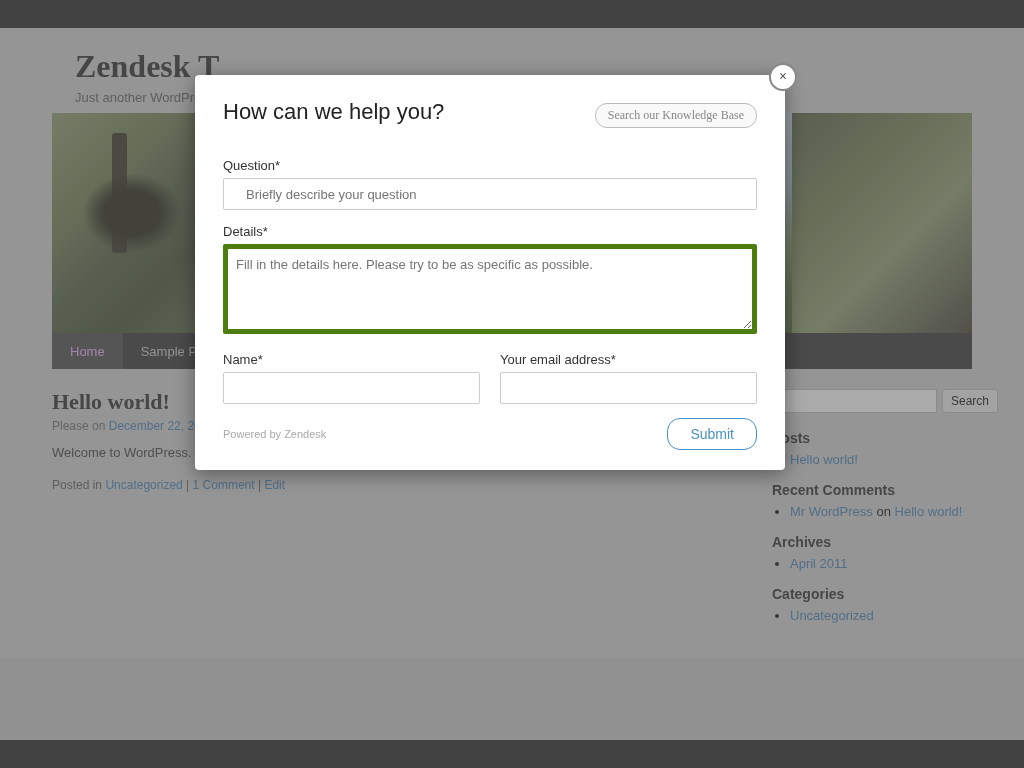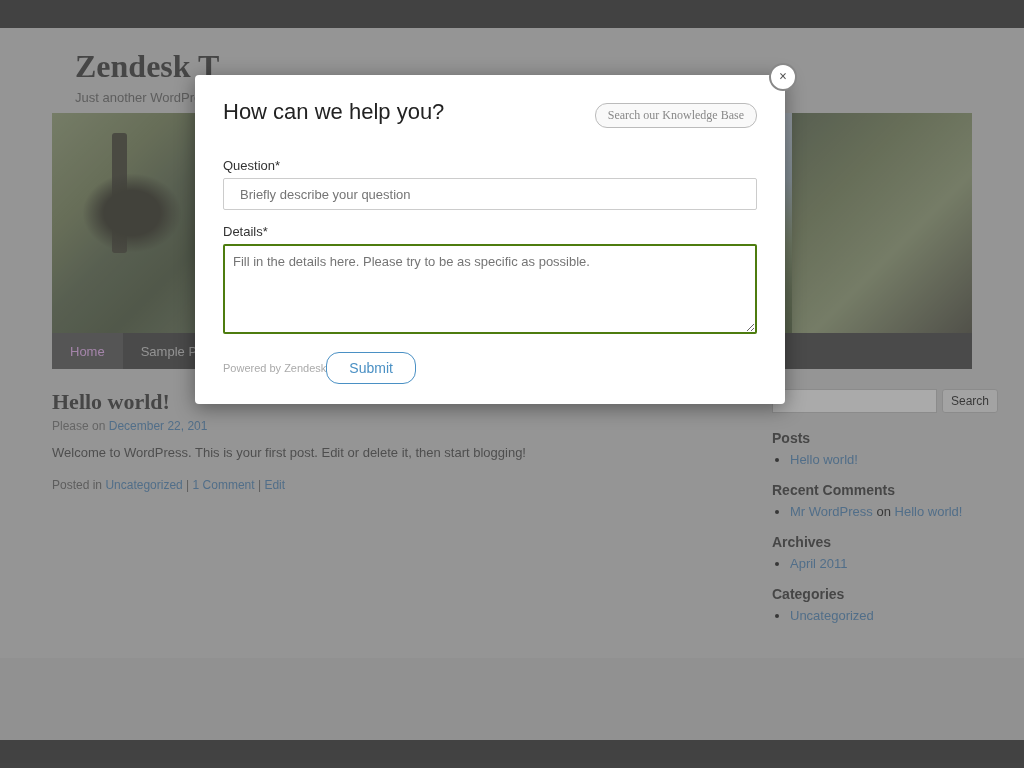--- a/index.html
+++ b/index.html
@@ -305,32 +305,32 @@
       color: #333;
       font-family: Arial, sans-serif;
       display: block;
       margin-bottom: 5px;
     }
 
     .form-input {
       width: 100%;
       height: 32px;
       border: 1px solid #ccc;
-      padding: 0 16px;
+      padding: 0 22px;
       font-size: 13px;
       font-family: Arial, sans-serif;
       color: #aaa;
       background: #fff;
       border-radius: 2px;
     }
 
     .form-textarea {
       width: 100%;
       height: 90px;
-      border: 2px solid #4d7c0f;
+      border: 5px solid #4d7c0f;
       padding: 8px;
       font-size: 13px;
       font-family: Arial, sans-serif;
       color: #aaa;
       background: #fff;
       border-radius: 2px;
       resize: vertical;
     }
 
     .form-row {
@@ -343,20 +343,21 @@
       flex: 1;
       margin-bottom: 0;
     }
 
     .form-row .form-input {
       color: #333;
     }
 
     .modal-footer {
       display: flex;
+      justify-content: space-between;
       align-items: center;
       margin-top: 10px;
     }
 
     .powered-by {
       font-size: 11px;
       color: #aaa;
       font-family: Arial, sans-serif;
     }
 
@@ -479,20 +480,30 @@
   <div class="form-group">
     <label class="form-label">Question*</label>
     <input type="text" class="form-input" placeholder="Briefly describe your question" style="">
   </div>
 
   <div class="form-group">
     <label class="form-label">Details*</label>
     <textarea class="form-textarea" placeholder="Fill in the details here. Please try to be as specific as possible." style=""></textarea>
   </div>
 
+  <div class="form-row">
+    <div class="form-group">
+      <label class="form-label">Name*</label>
+      <input type="text" class="form-input" style="">
+    </div>
+    <div class="form-group">
+      <label class="form-label">Your email address*</label>
+      <input type="text" class="form-input" style="">
+    </div>
+  </div>
 
   <div class="modal-footer">
     <div class="powered-by">Powered by Zendesk</div>
     <button class="submit-btn">Submit</button>
   </div>
 </div>
 
 <div class="bottom-bar"></div>
 
 </body></html>

